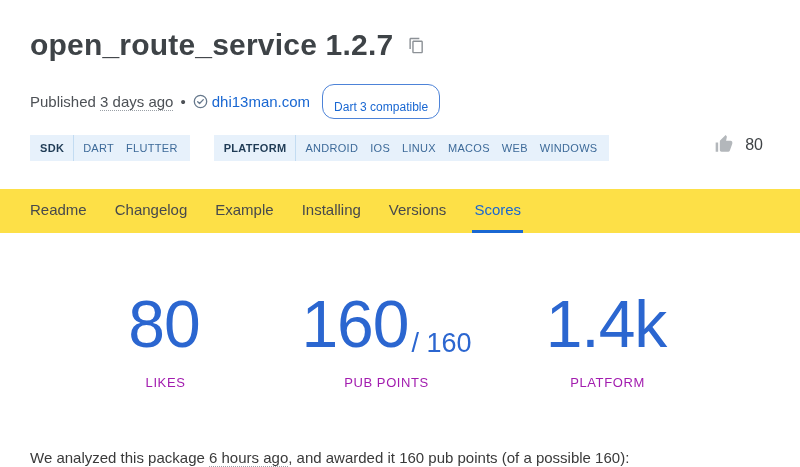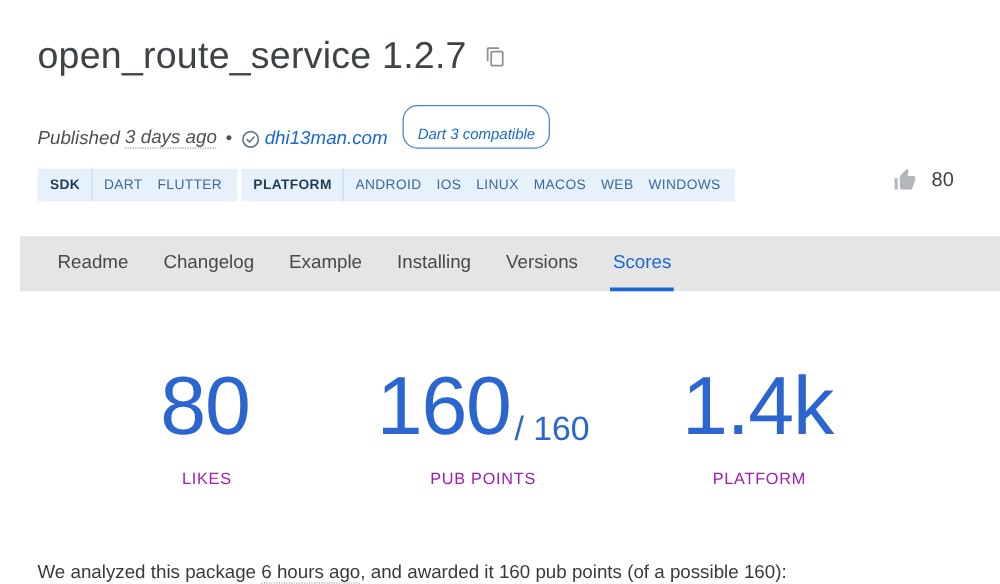--- a/index.html
+++ b/index.html
@@ -5,49 +5,49 @@
   html,body{margin:0;padding:0;}
   body{
     width:800px;height:467px;background:#ffffff;overflow:hidden;
     font-family:"Liberation Sans","DejaVu Sans",sans-serif;
     -webkit-font-smoothing:antialiased;
   }
   .content{padding:0 30px;}
 
   
   .title-row{display:flex;align-items:center;margin-top:24px;height:42px;}
-  .pkg-title{font-size:30px;font-weight:400;color:#3e4347;margin:0;line-height:1.2;letter-spacing:.2px;}
+  .pkg-title{font-size:30px;font-weight:700;color:#3e4347;margin:0;line-height:1.2;letter-spacing:.2px;}
   .copy-btn{margin-left:15px;display:inline-flex;cursor:pointer;color:#8c9196;}
   .copy-btn svg{display:block;}
 
   
-  .meta-row{margin-top:18px;display:flex;align-items:flex-end;font-size:15px;color:#4d5156;white-space:pre;font-style:italic;}
+  .meta-row{margin-top:18px;display:flex;align-items:center;font-size:15px;color:#4d5156;white-space:pre;}
   .dotted{border-bottom:1px dotted #9aa0a6;}
   .bullet{margin:0 7px;color:#4d5156;}
   .verified-icon{display:inline-flex;margin-right:4px;color:#66788c;}
   .publisher-link{color:#1967d2;text-decoration:none;cursor:pointer;}
   .dart-badge{
     margin-left:12px;display:inline-block;border:1px solid #4d83d8;color:#1967d2;
     font-size:12px;line-height:1;padding:16px 11px 5px;border-radius:12px;cursor:pointer;
   }
 
   
-  .chips-row{margin-top:16px;position:relative;display:flex;gap:3px;align-items:center;height:26px;}
+  .chips-row{margin-top:16px;position:relative;display:flex;gap:24px;align-items:center;height:26px;}
   .chip{background:#e7f1fb;height:26px;display:inline-flex;align-items:center;
         padding:0 10px;font-size:11px;letter-spacing:.3px;}
   .chip-label{color:#1f3b55;font-weight:700;}
   .chip-divider{width:1px;align-self:stretch;background:#c3dcf2;margin:0 9px;}
   .chip-item{color:#3d6a99;text-decoration:none;margin-right:12px;cursor:pointer;}
   .chip-item:last-child{margin-right:2px;}
   .like-area{position:absolute;right:7px;top:0;display:flex;align-items:center;gap:11px;}
   .thumb-btn{display:inline-flex;color:#b3b7bb;cursor:pointer;}
   .like-count{font-size:16px;color:#3f4346;}
 
   
-  .tabbar{margin-top:28px;background:#e5e5e5;height:44px;display:flex;padding:0 0 0 28px;margin-left:16px;}
+  .tabbar{margin-top:28px;background:#fde047;height:44px;display:flex;padding:0 0 0 28px;}
   .tab{font-size:15px;color:#47494c;line-height:41px;border-bottom:3px solid transparent;
        margin-right:24px;padding:0 2px;cursor:pointer;}
   .tab.active{color:#1967d2;border-bottom-color:#1967d2;}
 
   
   .scores{display:flex;padding-left:55px;padding-top:58px;}
   .score{width:221px;text-align:center;}
   .score-value{font-size:66px;line-height:1;color:#2b66d0;letter-spacing:-1px;}
   .score-suffix{font-size:27px;letter-spacing:0;display:inline-block;position:relative;top:5px;margin-left:3px;}
   .score-label{margin-top:18px;font-size:13px;color:#a21caf;letter-spacing:.6px;}

